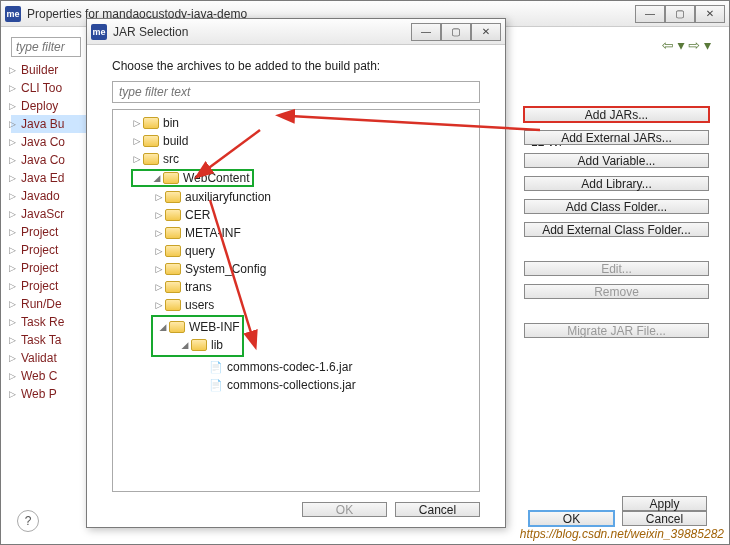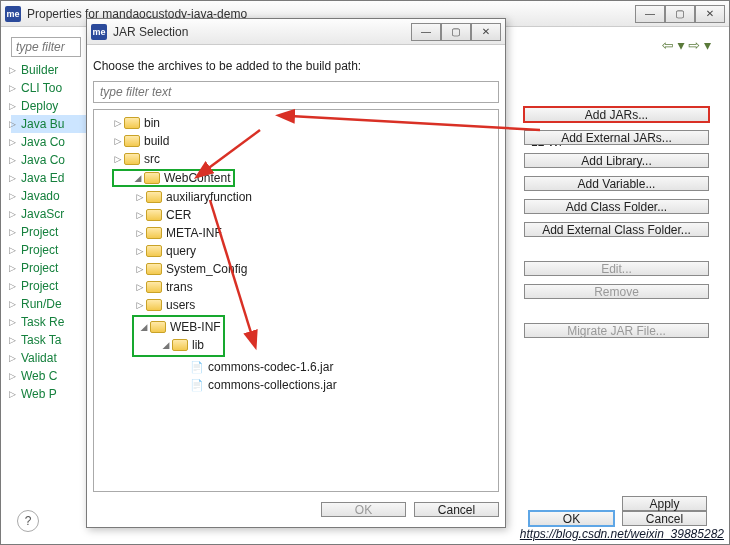--- a/index.html
+++ b/index.html
@@ -10,54 +10,54 @@
 .titlebar .icon { width: 16px; height: 16px; background: #2b4a9b; color: #fff; font-size: 9px; display: flex; align-items: center; justify-content: center; margin-right: 6px; font-weight: bold; border-radius: 2px;}
 .titlebar .title { flex: 1; color: #333; }
 .winctl { display: flex; gap: 0; }
 .winbtn { width: 30px; height: 18px; border: 1px solid #8a8a8a; background: linear-gradient(#f7f7f7,#e1e1e1); display:flex; align-items:center; justify-content:center; color:#444; font-size:10px; }
 .winbtn.close { color:#444; }
 
 .bg-window { left: 0; top: 0; width: 730px; height: 545px; }
 .bg-body { display:flex; height: calc(100% - 26px); padding: 10px 10px 10px 10px; gap:10px; position:relative;}
 .left-panel { width: 80px; display:flex; flex-direction:column; gap:4px;}
 .filter-input { width: 70px; height: 20px; border:1px solid #aaa; padding:2px 4px; color:#888; font-style:italic;}
-.left-tree { font-size:12px; color:#15803d; line-height:18px; }
+.left-tree { font-size:12px; color:#7f1d1d; line-height:18px; }
 .left-tree-item { white-space:nowrap; padding-left: 10px; position:relative;}
 .left-tree-item::before { content:"▷"; position:absolute; left:-2px; top:0; color:#888; font-size:9px;}
 .left-tree-item.sel { background:#cce5ff;}
 .right-panel { flex:1; position:relative; }
 .nav-arrows { position:absolute; right:8px; top:0; display:flex; gap:4px; color:#5a7a3a; font-size:14px;}
 .tabhdr { position:absolute; left:0; top:30px; border-bottom:1px solid #ccc; padding-bottom:2px;}
 .buttons-col { position:absolute; right:10px; top:70px; width:185px; display:flex; flex-direction:column; gap:8px;}
 .btn { height:15px; border:1px solid #8a8a8a; background:linear-gradient(#f7f7f7,#e4e4e4); display:flex; align-items:center; justify-content:center; color:#222; }
 .btn.disabled { color:#999; }
 .btn.hl { outline:2px solid #d93025; outline-offset:-1px;}
 .btn.default { outline:2px solid #5ea6e6; outline-offset:-1px; font-weight:normal;}
 .bottom-buttons { position:absolute; right:12px; bottom:23px; display:flex; gap:8px;}
 .bottom-ok-cancel { position:absolute; right:12px; bottom:8px; display:flex; gap:8px;}
 .btn.fixedw { width:85px; }
 .help-icon { position:absolute; left:16px; bottom:12px; width:22px; height:22px; border:1px solid #aaa; border-radius:50%; display:flex; align-items:center; justify-content:center; color:#555;}
 .note { position:absolute; left:430px; top:98px; color:#222; white-space:nowrap;}
 
 .dialog { left: 86px; top: 18px; width: 420px; height: 510px; z-index:5;}
-.dialog-body { padding:10px 6px; display:flex; flex-direction:column; height:calc(100% - 26px);}
+.dialog-body { padding:10px 25px; display:flex; flex-direction:column; height:calc(100% - 26px);}
 .prompt { margin:4px 0 8px 0; color:#222;}
 .dlg-filter { height:22px; border:1px solid #aaa; padding:2px 6px; color:#888; font-style:italic; margin-bottom:6px;}
 .tree-box { flex:1; border:1px solid #aaa; background:#fff; overflow:auto; padding:4px 0; position:relative;}
 .tree { font-size:12px; color:#222;}
 .node { display:flex; align-items:center; height:18px; white-space:nowrap;}
 .exp { width:12px; display:inline-flex; justify-content:center; color:#777; font-size:9px;}
 .folder { width:16px; height:12px; background:linear-gradient(#ffe9a8,#f3c94f); border:1px solid #c9a227; border-radius:2px; margin-right:4px; display:inline-block;}
 .jar { width:14px; height:14px; display:inline-flex; align-items:center; justify-content:center; font-size:10px; color:#555; margin-right:4px;}
 .jar::before { content:"📄"; font-size:11px;}
 .hl-box { border:2px solid #17a82e; padding:1px 2px;}
 .dlg-bottom { display:flex; justify-content:flex-end; gap:8px; padding-top:10px;}
 
 .arrow-svg { position:absolute; pointer-events:none; z-index:10;}
-.watermark { position:absolute; right:6px; bottom:4px; color:#0f172a; font-size:12px; z-index:20; font-style:italic;text-decoration:underline;}
+.watermark { position:absolute; right:6px; bottom:4px; color:#a16207; font-size:12px; z-index:20; font-style:italic;}
 </style>
 </head>
 <body>
 
 <div class="window bg-window">
   <div class="titlebar">
     <span class="icon">me</span>
     <span class="title">Properties for mandaocustody-java-demo</span>
     <div class="winctl">
       <div class="winbtn">—</div>
@@ -90,22 +90,22 @@
         <div class="left-tree-item">Web P</div>
       </div>
     </div>
     <div class="right-panel">
       <div class="nav-arrows">⇦ ▾ ⇨ ▾</div>
       <div class="tabhdr"><span>nd Export</span></div>
       <div class="note">12 Wi</div>
       <div class="buttons-col">
         <div class="btn hl">Add JARs...</div>
         <div class="btn">Add External JARs...</div>
+        <div class="btn">Add Variable...</div>
         <div class="btn">Add Library...</div>
-        <div class="btn">Add Variable...</div>
         <div class="btn">Add Class Folder...</div>
         <div class="btn">Add External Class Folder...</div>
         <div style="height:8px"></div>
         <div class="btn disabled">Edit...</div>
         <div class="btn disabled">Remove</div>
         <div style="height:8px"></div>
         <div class="btn disabled">Migrate JAR File...</div>
       </div>
       <div class="bottom-buttons">
         <div class="btn fixedw">Apply</div>

